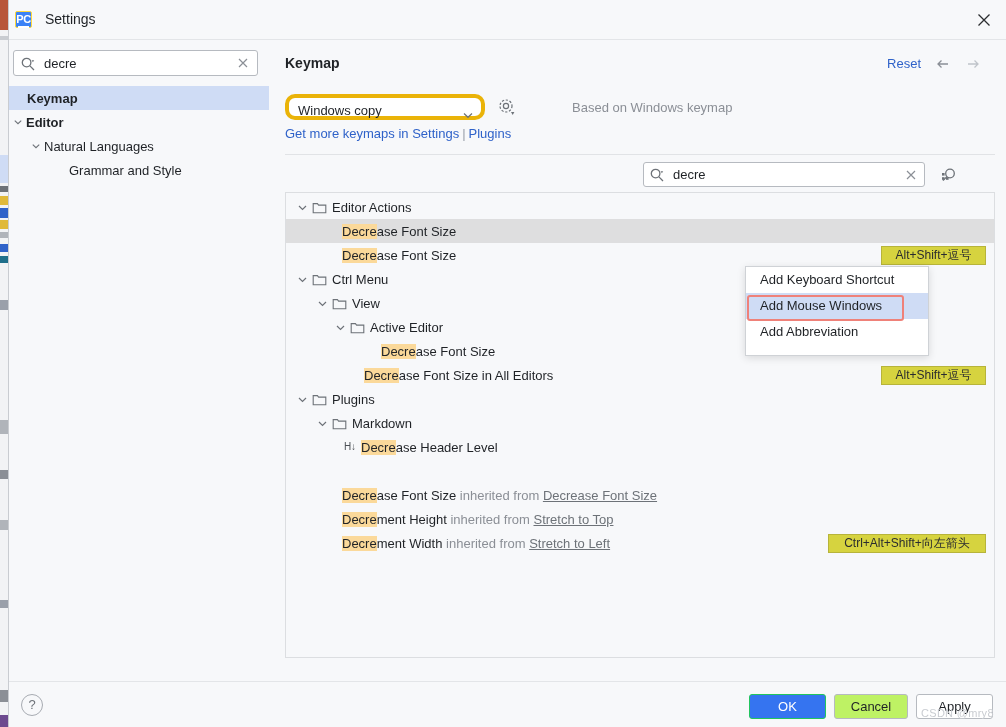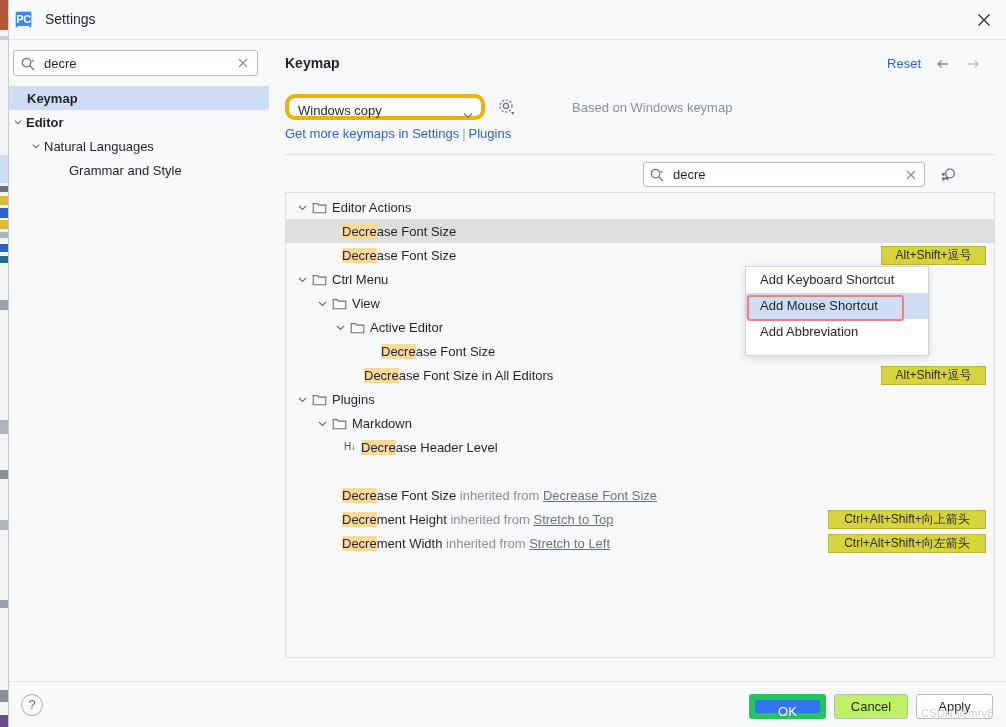--- a/index.html
+++ b/index.html
@@ -129,21 +129,21 @@
   
   #footer{ position:absolute; left:0; top:681px; width:998px; height:46px;
     background:#f7f8fa; border-top:1px solid #e3e5e8; }
   #help-btn{ position:absolute; left:12px; top:12px; width:22px; height:22px;
     border:1px solid #a7abb2; border-radius:50%; color:#6d7278; font-size:13px;
     text-align:center; line-height:20px; cursor:pointer; }
   .fbtn{ position:absolute; top:12px; height:25px; border-radius:3px;
     font-size:13px; text-align:center; line-height:23px; cursor:pointer;
     font-family:"Liberation Sans", sans-serif; }
   #btn-ok{ left:740px; width:77px; background:#3574f0; color:#fff;
-    border:6px solid #22c55e; }
+    border:1px solid #22c55e; }
   #btn-cancel{ left:825px; width:74px; background:#bef264; color:#1f2226;
     border:1px solid #b6bac0; }
   #btn-apply{ left:907px; width:77px; background:#fff; color:#1f2226;
     border:1px solid #b6bac0; }
   #watermark{ position:absolute; left:912px; top:707px; font-size:11px;
     color:#c9ccd1; letter-spacing:0.3px; }
 </style>
 </head>
 <body>
 
@@ -404,36 +404,35 @@
             <span class="inh">&nbsp;inherited from&nbsp;</span>
             <span class="inh-link">Decrease Font Size</span>
           </div>
         </div>
         <div class="row" style="top: 314px;">
           <div class="inner" style="padding-left:56px">
             <span><span class="hl">Decre</span>ment Height</span>
             <span class="inh">&nbsp;inherited from&nbsp;</span>
             <span class="inh-link">Stretch to Top</span>
           </div>
-          <span class="sc" style="right:8px;width:158px;text-align:center">Ctrl+Alt+Shift+向上箭头</span>
         </div>
         <div class="row" style="top: 338px;">
           <div class="inner" style="padding-left:56px">
             <span><span class="hl">Decre</span>ment Width</span>
             <span class="inh">&nbsp;inherited from&nbsp;</span>
             <span class="inh-link">Stretch to Left</span>
           </div>
           <span class="sc" style="right:8px;width:158px;text-align:center">Ctrl+Alt+Shift+向左箭头</span>
         </div>
       </div>
 
     <div id="ctxmenu">
       <div id="ctx-items">
           <div class="mi"><span>Add Keyboard Shortcut</span></div>
-          <div class="mi hov"><span>Add Mouse Shortcut</span></div>
+          <div class="mi hov"><span>Add Mouse Windows</span></div>
           <div class="mi"><span>Add Abbreviation</span></div>
         </div>
       <div id="mi-box"></div>
     </div>
   </div>
 
   <div id="footer">
     <div id="help-btn">?</div>
     <div id="btn-ok" class="fbtn">OK</div>
     <div id="btn-cancel" class="fbtn">Cancel</div>

